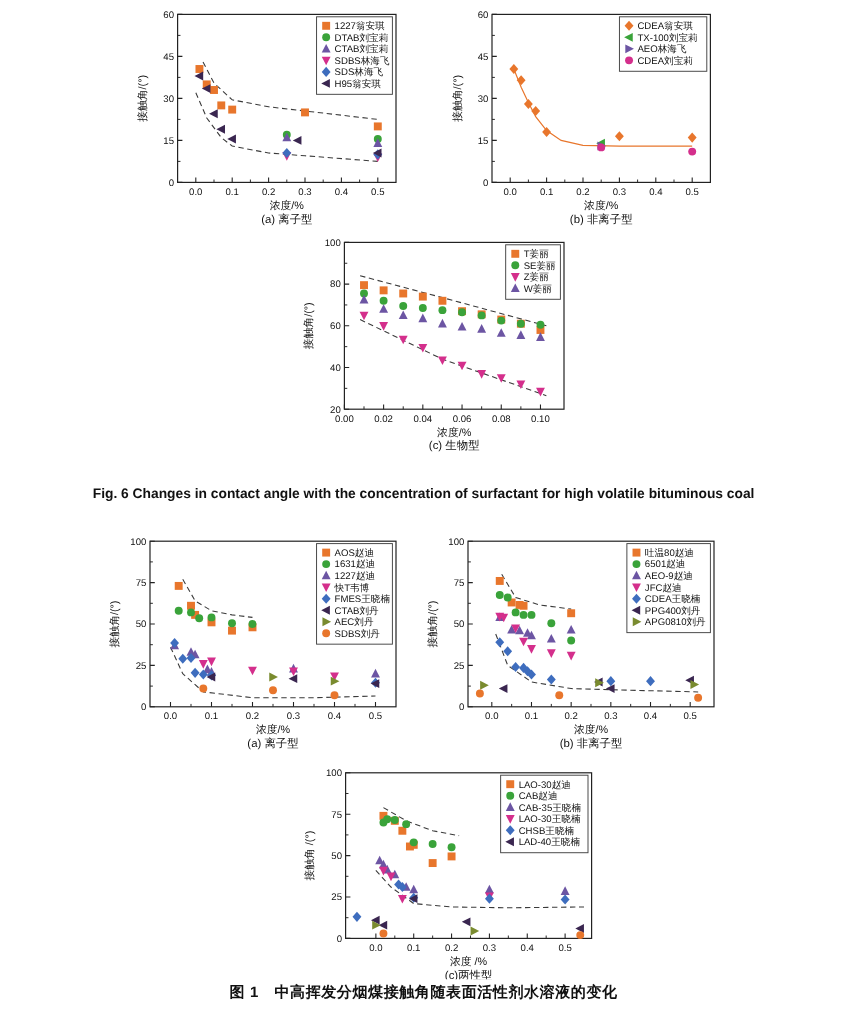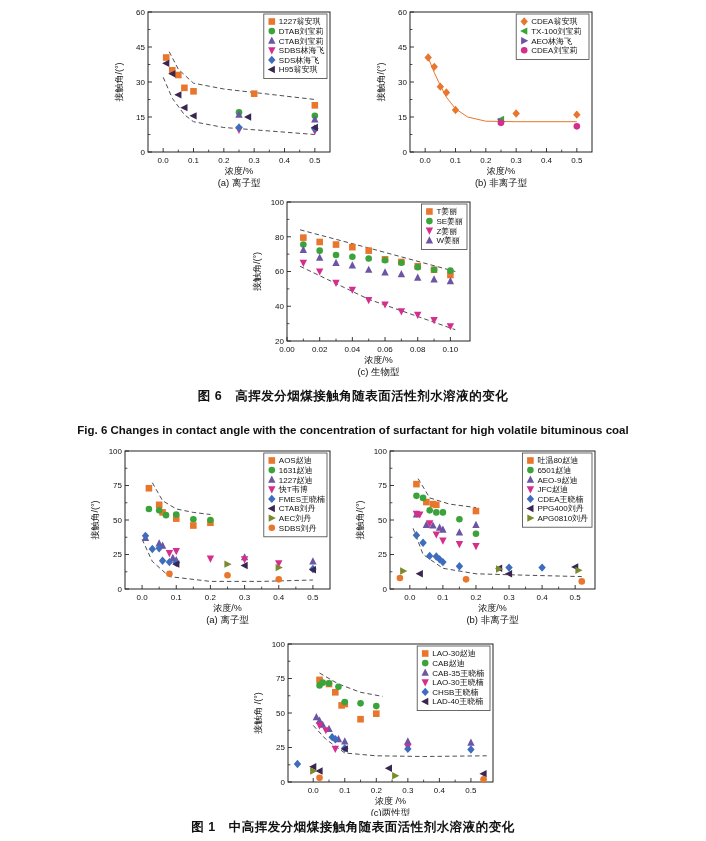--- a/index.html
+++ b/index.html
@@ -10,21 +10,21 @@
   .cap{position:absolute;left:0;width:706px;text-align:center;color:#111;font-weight:bold;}
   .cap-cn{font-size:12.5px;letter-spacing:0.5px;}
   .cap-en{font-size:11.5px;}
   #fig6a{left:112px;top:4px;width:226px;height:184px;}
   #fig6b{left:374px;top:4px;width:226px;height:184px;}
   #fig6c{left:250px;top:194px;width:228px;height:188px;}
   #fig7a{left:88px;top:443px;width:250px;height:192px;}
   #fig7b{left:353px;top:443px;width:250px;height:192px;}
   #fig7c{left:251px;top:636px;width:250px;height:180px;}
   #cap6cn{top:388px;}
-  #cap6en{top:424px;}
+  #cap6en{top:406px;}
   #cap7cn{top:819px;}
 </style>
 </head>
 <body>
 
 <div class="page">
   <div id="fig6a" class="chart"><svg width="226" height="184" viewBox="0 0 226 184">
         <rect x="36" y="8" width="182" height="140" fill="none" stroke="#222" stroke-width="1"></rect>
         <line x1="51.166666666666664" y1="148" x2="51.166666666666664" y2="144" stroke="#222" stroke-width="0.9"></line>
         <text x="51.166666666666664" y="158.5" font-size="8" fill="#111" text-anchor="middle">0.0</text>
@@ -243,21 +243,20 @@
           <rect x="176.1" y="14.2" width="6.6" height="6.6" fill="#E8762C"></rect>
           <text x="186.4" y="20.3" font-size="8" fill="#111" text-anchor="start">T姜丽</text>
           <circle cx="179.4" cy="27.1" r="3.3" fill="#3AA33A"></circle>
           <text x="186.4" y="29.900000000000002" font-size="8" fill="#111" text-anchor="start">SE姜丽</text>
           <polygon points="179.4,40.8 183.10000000000002,33.60000000000001 175.7,33.60000000000001" fill="#D42F8C"></polygon>
           <text x="186.4" y="39.5" font-size="8" fill="#111" text-anchor="start">Z姜丽</text>
           <polygon points="179.4,42.2 183.10000000000002,49.39999999999999 175.7,49.39999999999999" fill="#6C55A3"></polygon>
           <text x="186.4" y="49.099999999999994" font-size="8" fill="#111" text-anchor="start">W姜丽</text>
         </g>
       </svg></div>
-  <div id="cap6cn" class="cap cap-cn">图 6　高挥发分烟煤接触角随表面活性剂水溶液的变化</div>
   <div id="cap6en" class="cap cap-en">Fig. 6   Changes in contact angle with the concentration of surfactant for high volatile bituminous coal</div>
   <div id="fig7a" class="chart"><svg width="250" height="192" viewBox="0 0 250 192">
         <rect x="37" y="8" width="205" height="138" fill="none" stroke="#222" stroke-width="1"></rect>
         <line x1="54.08333333333333" y1="146" x2="54.08333333333333" y2="142" stroke="#222" stroke-width="0.9"></line>
         <text x="54.08333333333333" y="156.5" font-size="8" fill="#111" text-anchor="middle">0.0</text>
         <line x1="71.16666666666666" y1="146" x2="71.16666666666666" y2="143.6" stroke="#222" stroke-width="0.8"></line>
         <line x1="88.25" y1="146" x2="88.25" y2="142" stroke="#222" stroke-width="0.9"></line>
         <text x="88.25" y="156.5" font-size="8" fill="#111" text-anchor="middle">0.1</text>
         <line x1="105.33333333333333" y1="146" x2="105.33333333333333" y2="143.6" stroke="#222" stroke-width="0.8"></line>
         <line x1="122.41666666666666" y1="146" x2="122.41666666666666" y2="142" stroke="#222" stroke-width="0.9"></line>

